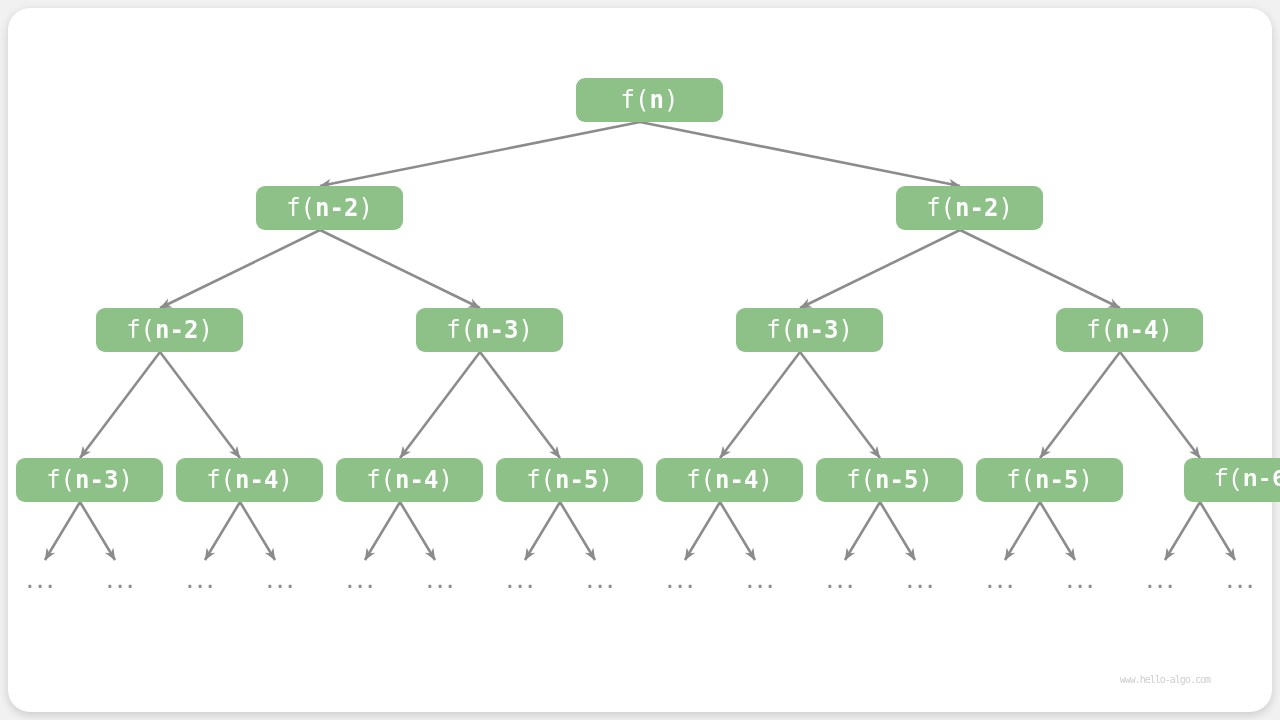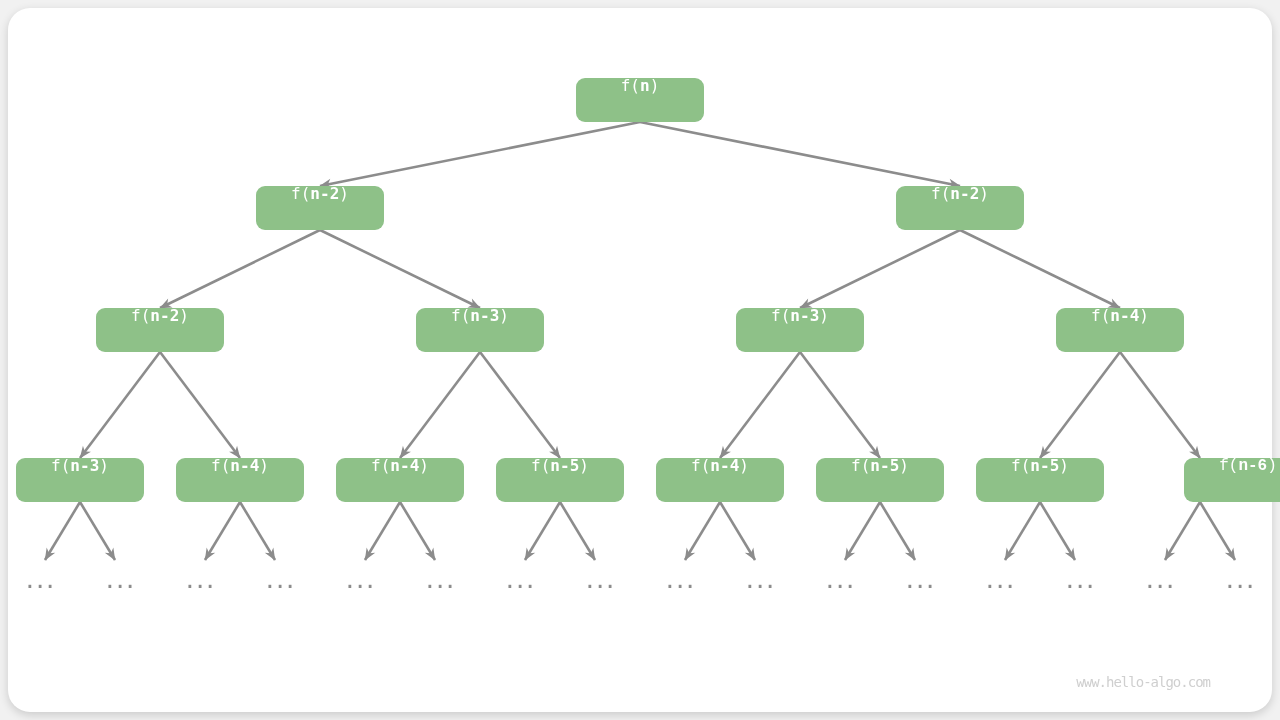--- a/index.html
+++ b/index.html
@@ -28,48 +28,49 @@
   }
   svg.edges {
     position: absolute;
     left: 0;
     top: 0;
     width: 1280px;
     height: 720px;
   }
   .node {
     position: absolute;
-    width: 128px;
+    width: 147px;
     height: 44px;
     margin-left: -64px;
     margin-top: -22px;
     background: var(--node-fill, #8EC188);
     border-radius: 9px;
     display: flex;
+    align-items: center;
     justify-content: center;
     color: var(--node-text, #FFFFFF);
-    font-size: 16px;
+    font-size: 24px;
     line-height: 1;
     white-space: nowrap;
   }
   .node b { font-weight: bold; }
   .dots {
     position: absolute;
     transform: translateX(-50%);
     color: var(--edge-color, #8C8C8C);
     font-weight: bold;
     font-size: 17px;
     line-height: 1;
     letter-spacing: 0;
   }
   .watermark {
     position: absolute;
     top: 674px;
     right: 70px;
-    font-size: 14px;
+    font-size: 10px;
     letter-spacing: -1px;
     color: var(--watermark-color, #CFCFCF);
   }
 </style>
 </head>
 <body>
 
 <div class="stage">
   <div class="card"></div>
 

